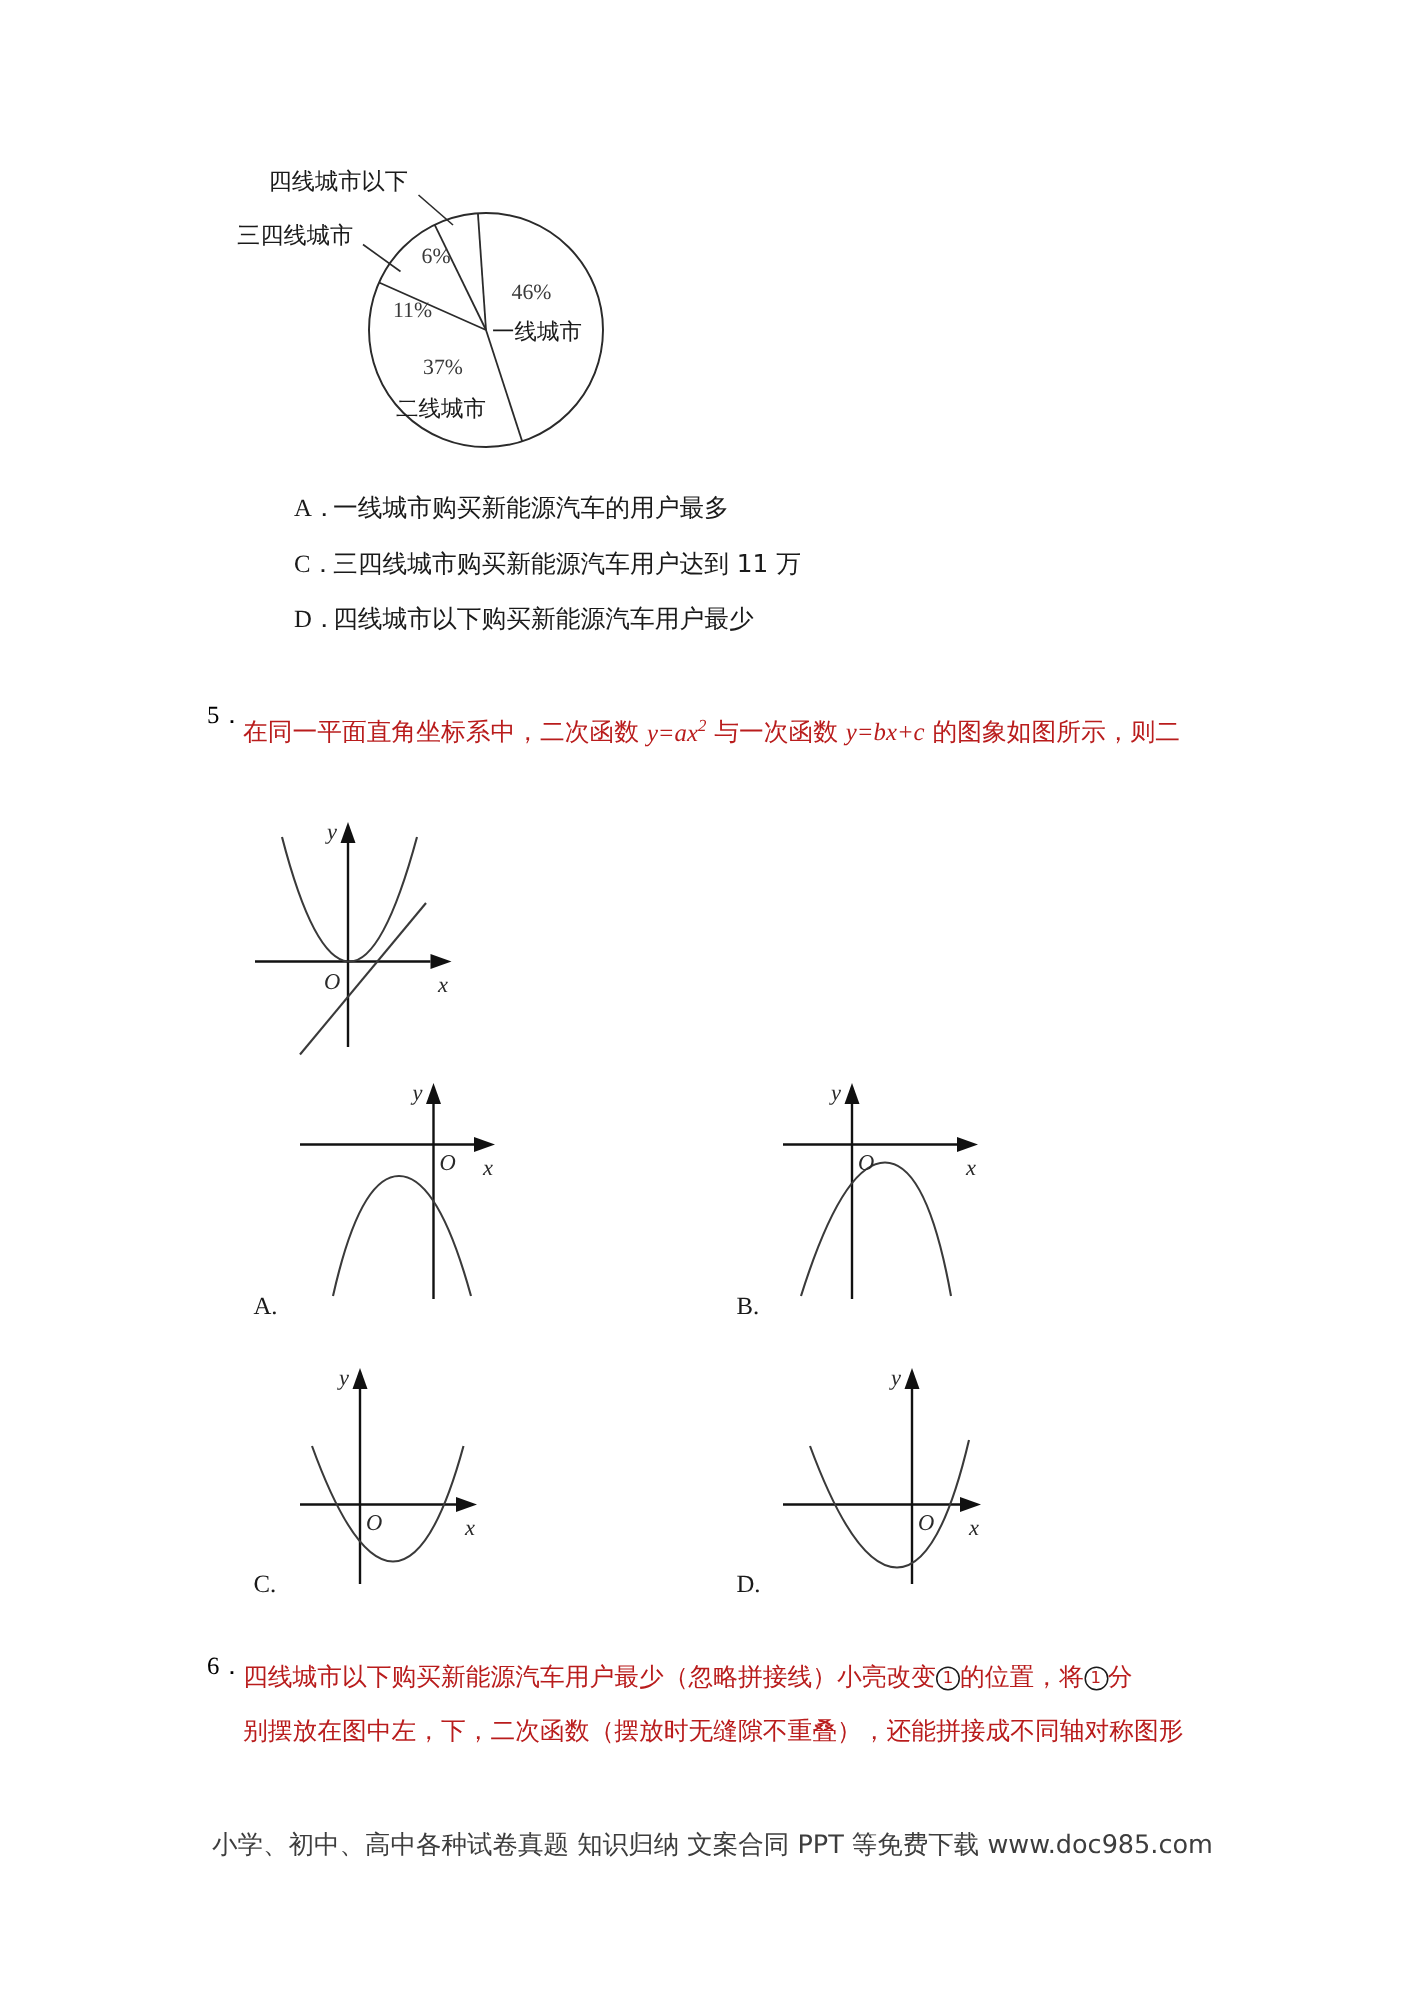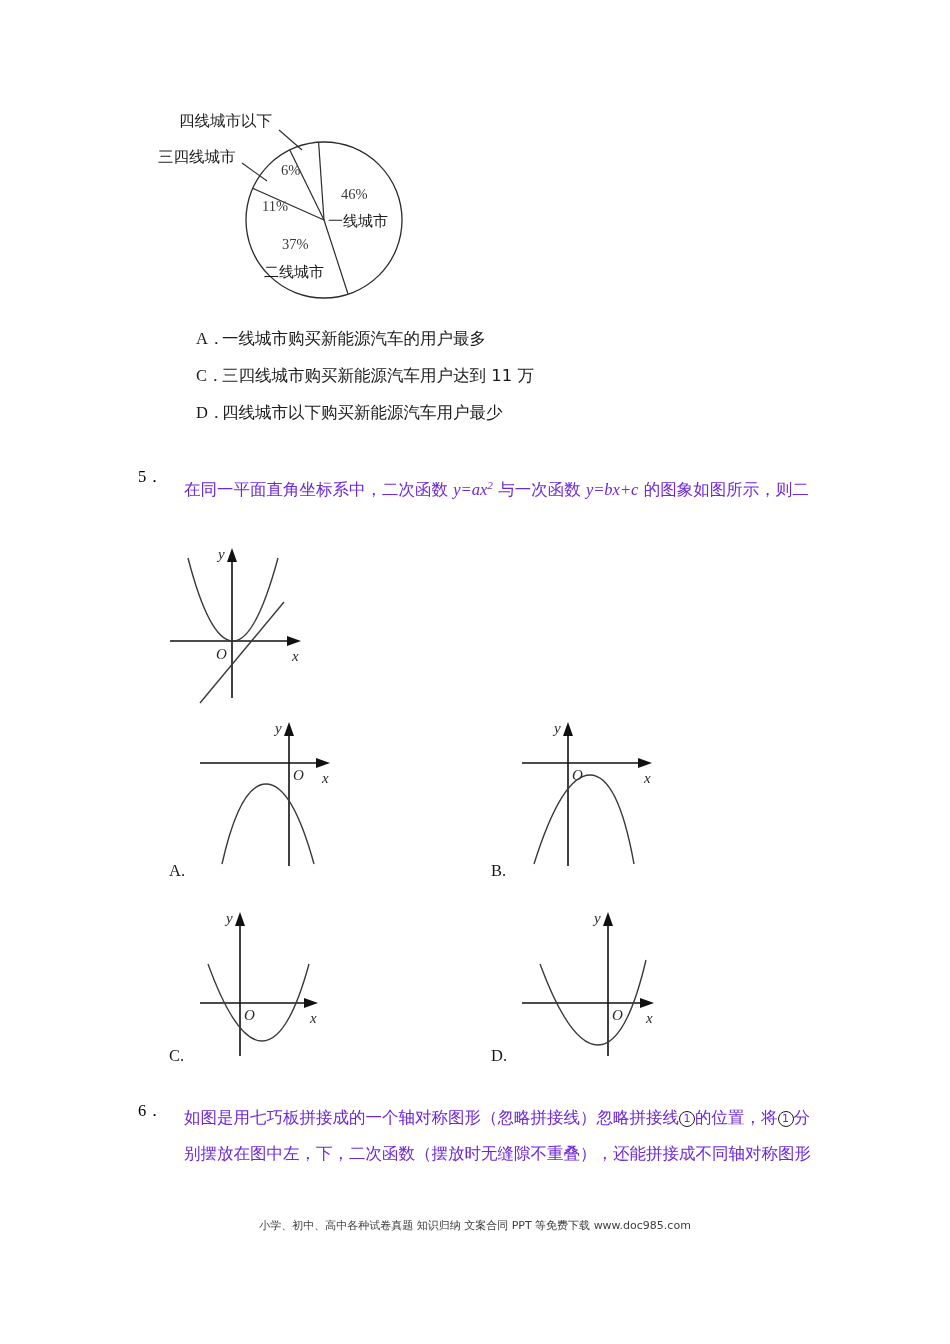--- a/index.html
+++ b/index.html
@@ -65,24 +65,24 @@
     width: 690px;
   }
   .q-num {
     position: absolute;
     left: 0;
     top: 0;
     font-size: 16.5px;
     font-family: "Liberation Serif", serif;
   }
   .q-body {
-    margin-left: 46px;
+    margin-left: 24px;
     font-size: 16.5px;
     line-height: 36px;
-    color: #6d28d9;
+    color: #b91c1c;
   }
   .math { font-style: italic; font-family: "Liberation Serif", serif; }
   .math sup { font-size: 0.68em; font-style: italic; }
 
   
   .graph {
     position: absolute;
   }
   .graph svg { display: block; overflow: visible; }
   .graph-label {
@@ -100,21 +100,21 @@
     width: 700px;
   }
 
   
   .footer {
     position: absolute;
     left: 0;
     top: 1218px;
     width: 950px;
     text-align: center;
-    font-size: 11px;
+    font-size: 17px;
     color: #3d3d3d;
     font-family: "DejaVu Sans", "Liberation Sans", sans-serif;
   }
   .footer .url {
     font-family: "DejaVu Sans", "Liberation Sans", sans-serif;
   }
 
   .circled {
     display: inline-block;
     border: 1px solid #1a1a1a;
@@ -254,21 +254,21 @@
       <text x="94" y="112" font-size="15" font-style="italic" font-family="Liberation Serif, serif" fill="#2a2a2a">O</text>
       <text x="128" y="115" font-size="15" font-style="italic" font-family="Liberation Serif, serif" fill="#2a2a2a">x</text>
       <text x="76" y="15" font-size="15" font-style="italic" font-family="Liberation Serif, serif" fill="#2a2a2a">y</text>
     </svg>
     <span class="graph-label" style="left:-27px; top:138px;">D.</span>
   </div>
 
   <div class="q6">
     <span class="q-num">6．</span>
     <div class="q-body">
-      <div><span class="cjk">如图是用七巧板拼接成的一个轴对称图形（忽略拼接线）忽略拼接线</span><span class="circled">1</span><span class="cjk">的位置，将</span><span class="circled">1</span><span class="cjk">分</span></div>
+      <div><span class="cjk">四线城市以下购买新能源汽车用户最少（忽略拼接线）小亮改变</span><span class="circled">1</span><span class="cjk">的位置，将</span><span class="circled">1</span><span class="cjk">分</span></div>
       <div class="cjk">别摆放在图中左，下，二次函数（摆放时无缝隙不重叠），还能拼接成不同轴对称图形</div>
     </div>
   </div>
 
   <div class="footer">
     <span class="cjk">小学、初中、高中各种试卷真题 知识归纳 文案合同 PPT 等免费下载</span>
     <span class="url">www.doc985.com</span>
   </div>
 
 </div>

